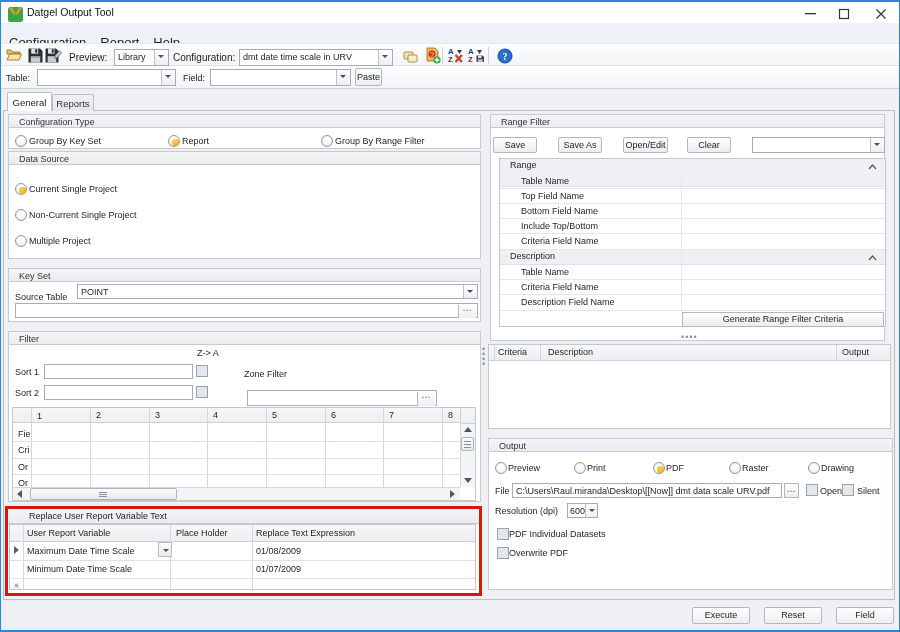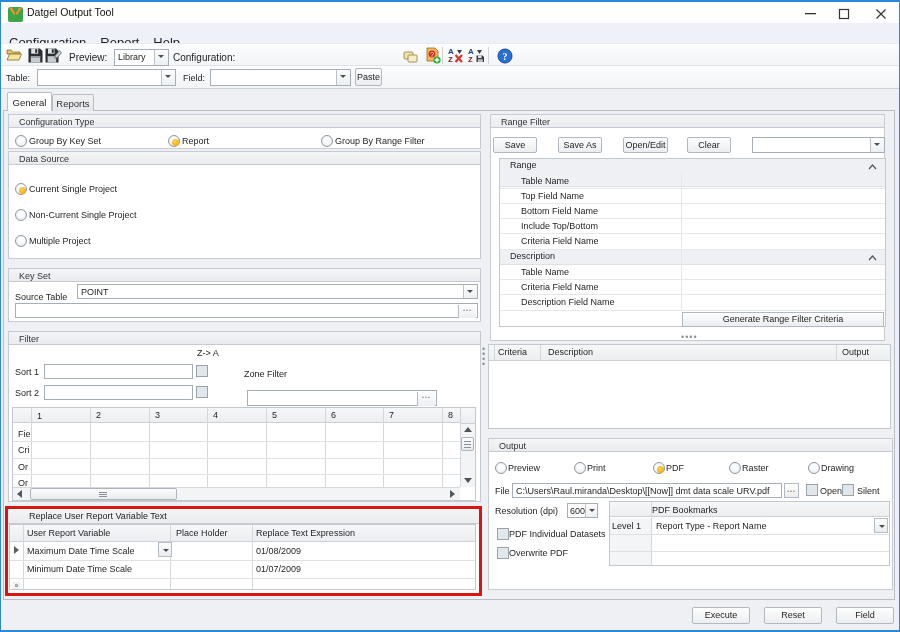--- a/index.html
+++ b/index.html
@@ -66,20 +66,24 @@
         <rect x="6.8" y="1.2" width="1.9" height="3.6" fill="#2b2d31"></rect>
         <rect x="2.6" y="8.2" width="8.6" height="6.3" fill="#c7ccd2"></rect>
         <path d="M10.2 7.6 l4.2 -4.8 l2.1 1.9 l-4.2 4.8 l-2.5 .8 Z" fill="#cdd3d9" stroke="#545a62" stroke-width=".8"></path>
       </svg>
  <span class="lbl" style="left:68px;top:8px;font-size:10px">Preview:</span>
  <div class="combo" style="left:113px;top:5px;width:55px">
         <span class="tx">Library</span>
         <span class="ar"></span>
       </div>
  <span class="lbl" style="left:172px;top:8px;font-size:10px">Configuration:</span>
+ <div class="combo" style="left:238px;top:5px;width:154px">
+        <span class="tx">dmt date time scale in URV</span>
+        <span class="ar"></span>
+      </div>
  <svg class="abs" style="left:402px;top:4px" width="16" height="16" viewBox="0 0 16 16">
         <rect x="1" y="4" width="9" height="7" rx="1" fill="#efe3ae" stroke="#8f7f3f" stroke-width=".8"></rect>
         <rect x="5" y="7" width="9" height="7" rx="1" fill="#f7eec5" stroke="#8f7f3f" stroke-width=".8"></rect>
       </svg>
  <svg class="abs" style="left:424px;top:3px" width="16" height="17" viewBox="0 0 16 17">
         <path d="M2 1 h8 l3 3 v10 h-11 Z" fill="#f3b959" stroke="#9c6b1e" stroke-width=".8"></path>
         <circle cx="7" cy="7" r="3.4" fill="#d42a1e"></circle>
         <text x="7" y="9.6" font-size="7.5" fill="#fff" text-anchor="middle" font-family="Liberation Sans">?</text>
         <circle cx="12" cy="13" r="3.6" fill="#2fac33"></circle>
         <path d="M12 10.8 v4.4 M9.8 13 h4.4" stroke="#fff" stroke-width="1.4"></path>
@@ -323,31 +327,18 @@
         <span class="lbl" style="left:368px;top:47px;font-size:9px">Silent</span>
   <span class="lbl" style="left:6px;top:67px">Resolution (dpi)</span>
   <div class="combo" style="left:78px;top:64px;width:31px;height:15px">
           <span class="tx" style="font-size:9px;left:2px">600</span>
           <span class="ar" style="width:12px;height:13px"></span>
         </div>
   <div class="chk" style="left:8px;top:89px"></div>
         <span class="lbl" style="left:20px;top:90px;font-size:9px">PDF Individual Datasets</span>
   <div class="chk" style="left:8px;top:108px"></div>
         <span class="lbl" style="left:20px;top:109px">Overwrite PDF</span>
-  <div class="abs" style="left:120px;top:62px;width:281px;height:65px;background:#fff;border:1px solid #c3c8cd">
-   <div class="abs" style="left:0;top:0;width:279px;height:15px;background:linear-gradient(#f6f7f8,#eceef1);border-bottom:1px solid #ccd1d6"></div>
-   <span class="lbl" style="left:42px;top:3px">PDF Bookmarks</span>
-   <div class="abs" style="left:0;top:16px;width:41px;height:47px;background:#f4f5f7"></div>
-          <div class="abs" style="left:41px;top:0;width:1px;height:63px;background:#d4d8dd"></div>
-   <div class="abs" style="left:0;top:32px;width:279px;height:1px;background:#dde1e5"></div>
-   <div class="abs" style="left:0;top:49px;width:279px;height:1px;background:#dde1e5"></div>
-   <span class="lbl" style="left:2px;top:19px">Level 1</span>
-   <span class="lbl" style="left:46px;top:19px">Report Type - Report Name</span>
-   <div class="abs" style="left:264px;top:16px;width:14px;height:15px;background:linear-gradient(#fefefe,#e8eaed);border:1px solid #b6bcc3">
-            <span class="abs" style="left:4px;top:6px;border-left:3px solid transparent;border-right:3px solid transparent;border-top:3.5px solid #4a4f56"></span>
-          </div>
-  </div>
  </div>
  <div class="btn" style="left:692px;top:607px;width:58px;height:17px;padding-top:2px">Execute</div>
  <div class="btn" style="left:764px;top:607px;width:58px;height:17px;padding-top:2px">Reset</div>
  <div class="btn" style="left:836px;top:607px;width:58px;height:17px;padding-top:2px">Field</div>
 </div>
 </div>
 
 </body></html>

